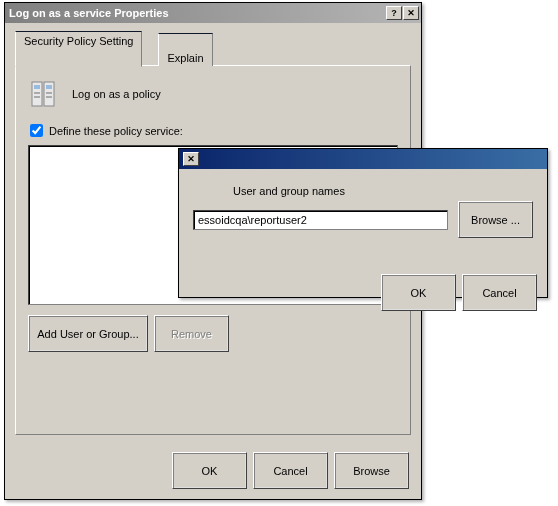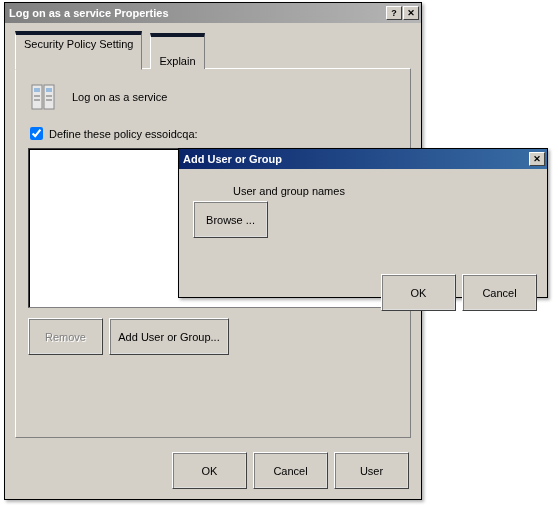--- a/index.html
+++ b/index.html
@@ -46,25 +46,25 @@
   display: flex; align-items: center; justify-content: center;
   font-size: 9px; font-weight: bold; color: #000;
   cursor: default;
 }
 .body-area { padding: 8px 10px 10px 10px; }
 .tabstrip { display: flex; margin-bottom: -1px; position: relative; z-index: 2; }
 .tab {
   padding: 3px 8px;
   background: #d4d0c8;
   border: 1px solid #808080;
-  border-top: 4px solid #0f172a;
+  border-top: 1px solid #0f172a;
   border-left: 1px solid #fff;
   border-bottom: none;
   font-size: 11px;
-  margin-right: 8px;
+  margin-right: 16px;
   position: relative;
 }
 .tab.active {
   border-bottom: 1px solid #d4d0c8;
   z-index: 3;
   margin-bottom: -1px;
 }
 .tab.inactive {
   margin-top: 2px;
   padding-top: 18px;
@@ -162,50 +162,50 @@
             <rect x="4" y="4" width="10" height="24" fill="#e8e8e8" stroke="#888"></rect>
             <rect x="16" y="4" width="10" height="24" fill="#e8e8e8" stroke="#888"></rect>
             <rect x="6" y="7" width="6" height="4" fill="#9bd"></rect>
             <rect x="18" y="7" width="6" height="4" fill="#9bd"></rect>
             <rect x="6" y="14" width="6" height="2" fill="#aaa"></rect>
             <rect x="18" y="14" width="6" height="2" fill="#aaa"></rect>
             <rect x="6" y="18" width="6" height="2" fill="#aaa"></rect>
             <rect x="18" y="18" width="6" height="2" fill="#aaa"></rect>
           </svg>
         </span>
-        <span>Log on as a service</span>
+        <span>Log on as a policy</span>
       </div>
       <div class="chk-row">
         <input type="checkbox" checked="" style="">
-        <span>Define these policy essoidcqa:</span>
+        <span>Define these policy service:</span>
       </div>
       <div class="listbox"></div>
       <div class="btn-row">
+        <button class="btn" style="min-width:120px">Add User or Group...</button>
         <button class="btn" disabled="">Remove</button>
-        <button class="btn" style="min-width:120px">Add User or Group...</button>
       </div>
     </div>
   </div>
   <div class="main-dlg-btns">
     <button class="btn">OK</button>
     <button class="btn">Cancel</button>
-    <button class="btn">User</button>
+    <button class="btn">Browse</button>
   </div>
 </div>
 
 <div class="window" style="left:178px; top:148px; width:370px; height:150px; z-index:10;">
   <div class="titlebar titlebar-blue">
-    <span class="titlebar-text">Add User or Group</span>
     <div class="titlebar-btns">
       <div class="tbtn">✕</div>
     </div>
   </div>
   <div class="field-area">
     <div class="field-label">User and group names</div>
     <div class="field-row">
+      <input class="text-input" type="text" value="essoidcqa\reportuser2" style="">
       <button class="btn">Browse ...</button>
     </div>
   </div>
   <div class="dlg-btn-row" style="margin-top:20px;">
     <button class="btn">OK</button>
     <button class="btn">Cancel</button>
   </div>
 </div>
 
 </body></html>

